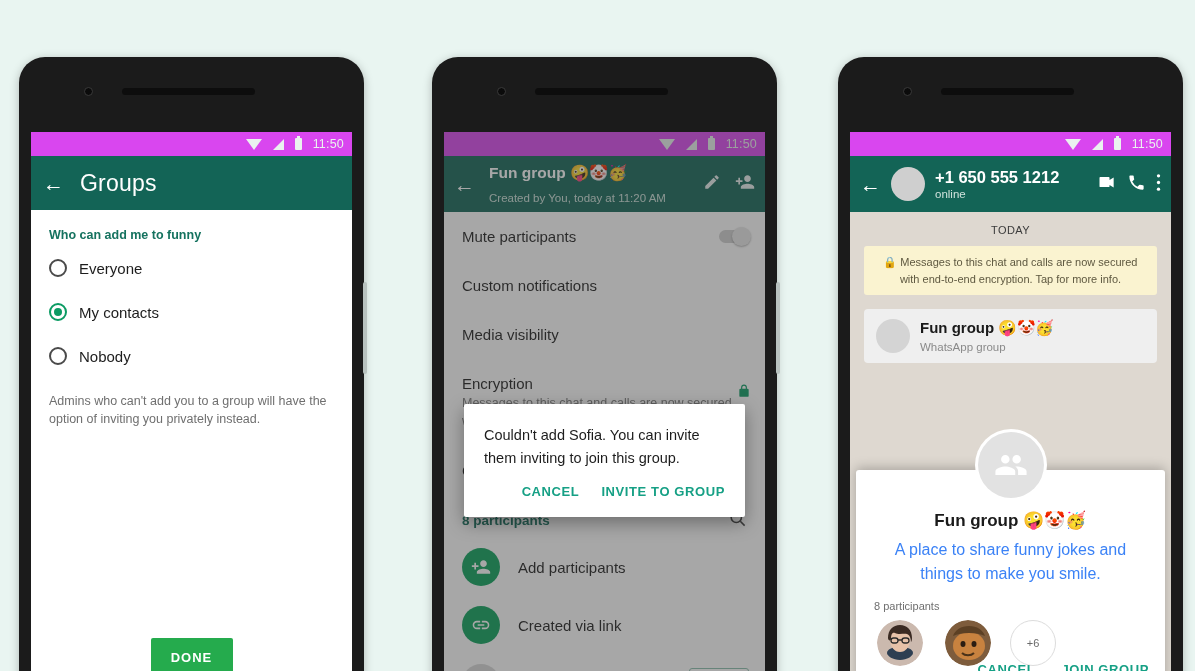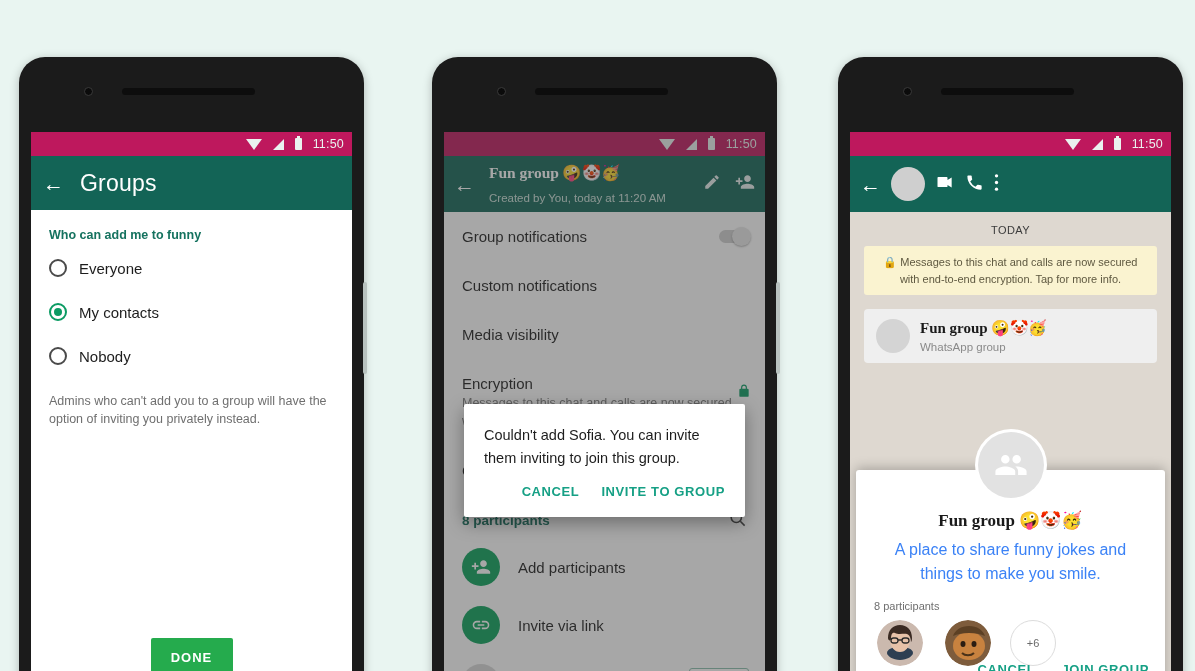--- a/index.html
+++ b/index.html
@@ -40,21 +40,21 @@
     position: absolute; right: -3px; top: 225px;
     width: 4px; height: 92px; background: #b8c2bf; border-radius: 2px;
   }
   .screen {
     position: absolute; left: 12px; right: 12px; top: 75px; bottom: 6px;
     background: #ffffff; overflow: hidden;
   }
 
   
   .statusbar {
-    height: 24px; background: #be185d;
+    height: 24px; background: #d946ef;
     display: flex; align-items: center; justify-content: flex-end;
     padding-right: 8px; gap: 11px;
     color: #eaf2ef; font-size: 12px;
   }
   .sb-wifi { width: 0; height: 0; border-left: 8px solid transparent; border-right: 8px solid transparent; border-top: 11px solid #eaf2ef; }
   .sb-sig { width: 0; height: 0; border-left: 11px solid transparent; border-bottom: 11px solid #eaf2ef; }
   .sb-bat { width: 7px; height: 12px; background: #eaf2ef; border-radius: 1px; position: relative; }
   .sb-bat::before { content:""; position:absolute; top:-2px; left:2px; width:3px; height:2px; background:#eaf2ef; }
   .sb-time { font-size: 12.5px; letter-spacing: .2px; }
 
@@ -141,21 +141,21 @@
   .sheet-title { text-align:center; font-size:17px; font-weight:bold; color:#1a1a1a; padding-top:40px; }
   .sheet-desc { text-align:center; font-size:16px; color:#3b82f6; padding: 7px 28px 0; line-height:1.5; }
   .sheet-count { font-size:11px; color:#6f6f6f; padding: 14px 18px 0; }
   .avatars { display:flex; gap:16px; padding: 8px 18px 0; }
   .ava { width:52px; text-align:center; }
   .ava-img { width:46px; height:46px; border-radius:50%; margin:0 auto; overflow:hidden; }
   .ava-name { font-size:9.5px; color:#4a4a4a; margin-top:5px; line-height:1.25; }
   .ava-more { width:46px; height:46px; border-radius:50%; border:1px solid #dcdcdc; display:flex; align-items:center; justify-content:center; font-size:11px; color:#6a6a6a; }
   .sheet-actions { position:absolute; bottom: 14px; right: 16px; display:flex; gap: 26px; }
   .sheet-btn { color:#16a085; font-size:13px; font-weight:bold; letter-spacing:.6px; cursor:pointer; }
-  .emoji { font-family: Liberation Serif, serif; }
+  .emoji { font-family: Liberation Sans, sans-serif; }
 </style>
 </head>
 <body>
 
 <div class="stage">
 
   <div class="phone p1">
     <div class="bezel-top">
       <div class="cam"></div>
       <div class="speaker"></div>
@@ -227,21 +227,21 @@
             </svg>
         </span>
         <span class="ab2-icon">
           <svg width="20" height="20" viewBox="0 0 24 24" fill="#ffffff">
               <path d="M15 12c2.21 0 4-1.79 4-4s-1.79-4-4-4-4 1.79-4 4 1.79 4 4 4zm-9-2V7H4v3H1v2h3v3h2v-3h3v-2H6zm9 4c-2.67 0-8 1.34-8 4v2h16v-2c0-2.66-5.33-4-8-4z"></path>
             </svg>
         </span>
       </div>
 
       <div class="list-row">
-        <span>Group notifications</span>
+        <span>Mute participants</span>
         <span class="toggle"></span>
       </div>
       <div class="list-row">
         <span>Custom notifications</span>
       </div>
       <div class="list-row">
         <span>Media visibility</span>
       </div>
       <div class="list-row row-2line">
         <div class="r-main">Encryption</div>
@@ -273,21 +273,21 @@
             </svg>
         </span>
         <span class="act-label">Add participants</span>
       </div>
       <div class="act-row">
         <span class="act-circle">
           <svg width="20" height="20" viewBox="0 0 24 24" fill="#fff">
               <path d="M3.9 12a3.1 3.1 0 0 1 3.1-3.1h4V7H7a5 5 0 0 0 0 10h4v-1.9H7A3.1 3.1 0 0 1 3.9 12zM8 13h8v-2H8v2zm9-6h-4v1.9h4a3.1 3.1 0 0 1 0 6.2h-4V17h4a5 5 0 0 0 0-10z"></path>
             </svg>
         </span>
-        <span class="act-label">Invite via link</span>
+        <span class="act-label">Created via link</span>
       </div>
 
       <div class="you-row">
         <span class="av-gray">
           
         </span>
         <span>
           <div class="you-name">You</div>
 
         </span>
@@ -314,20 +314,24 @@
       <div class="statusbar">
         <span class="sb-wifi"></span>
         <span class="sb-sig"></span>
         <span class="sb-bat"></span>
         <span class="sb-time">11:50</span>
       </div>
 
       <div class="appbar3">
         <span class="back">←</span>
         <span class="av-head"></span>
+        <div class="ab3-texts">
+          <div class="ab3-title">+1 650 555 1212</div>
+          <div class="ab3-sub">online</div>
+        </div>
         <span>
           <svg width="20" height="20" viewBox="0 0 24 24" fill="#fff">
               <path d="M15 8.5V7a1 1 0 0 0-1-1H4a1 1 0 0 0-1 1v10a1 1 0 0 0 1 1h10a1 1 0 0 0 1-1v-1.5l5 3v-12l-5 3z"></path>
             </svg>
         </span>
         <span>
           <svg width="19" height="19" viewBox="0 0 24 24" fill="#fff">
               <path d="M6.6 10.8a15 15 0 0 0 6.6 6.6l2.2-2.2a1 1 0 0 1 1-.25 11.4 11.4 0 0 0 3.6.58 1 1 0 0 1 1 1V20a1 1 0 0 1-1 1A17 17 0 0 1 3 4a1 1 0 0 1 1-1h3.5a1 1 0 0 1 1 1 11.4 11.4 0 0 0 .57 3.6 1 1 0 0 1-.25 1l-2.22 2.2z"></path>
             </svg>
         </span>

